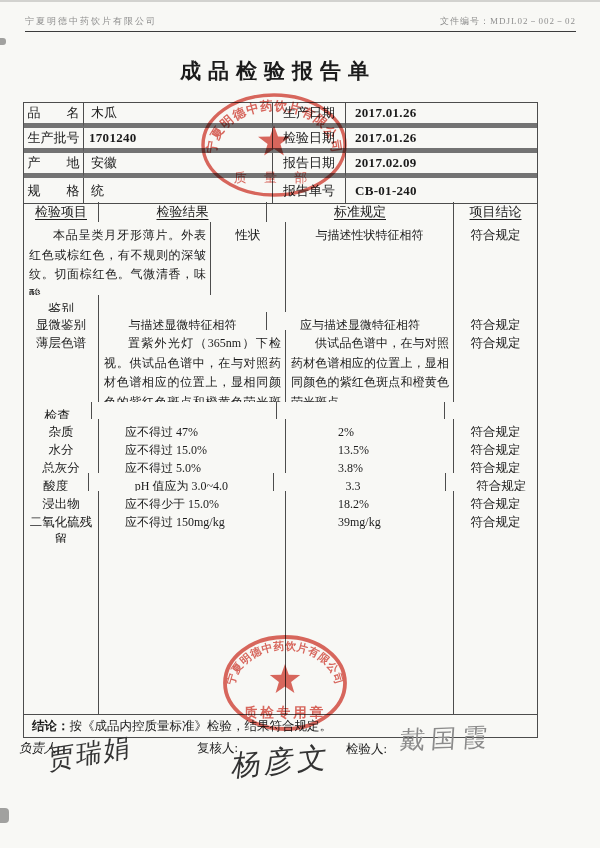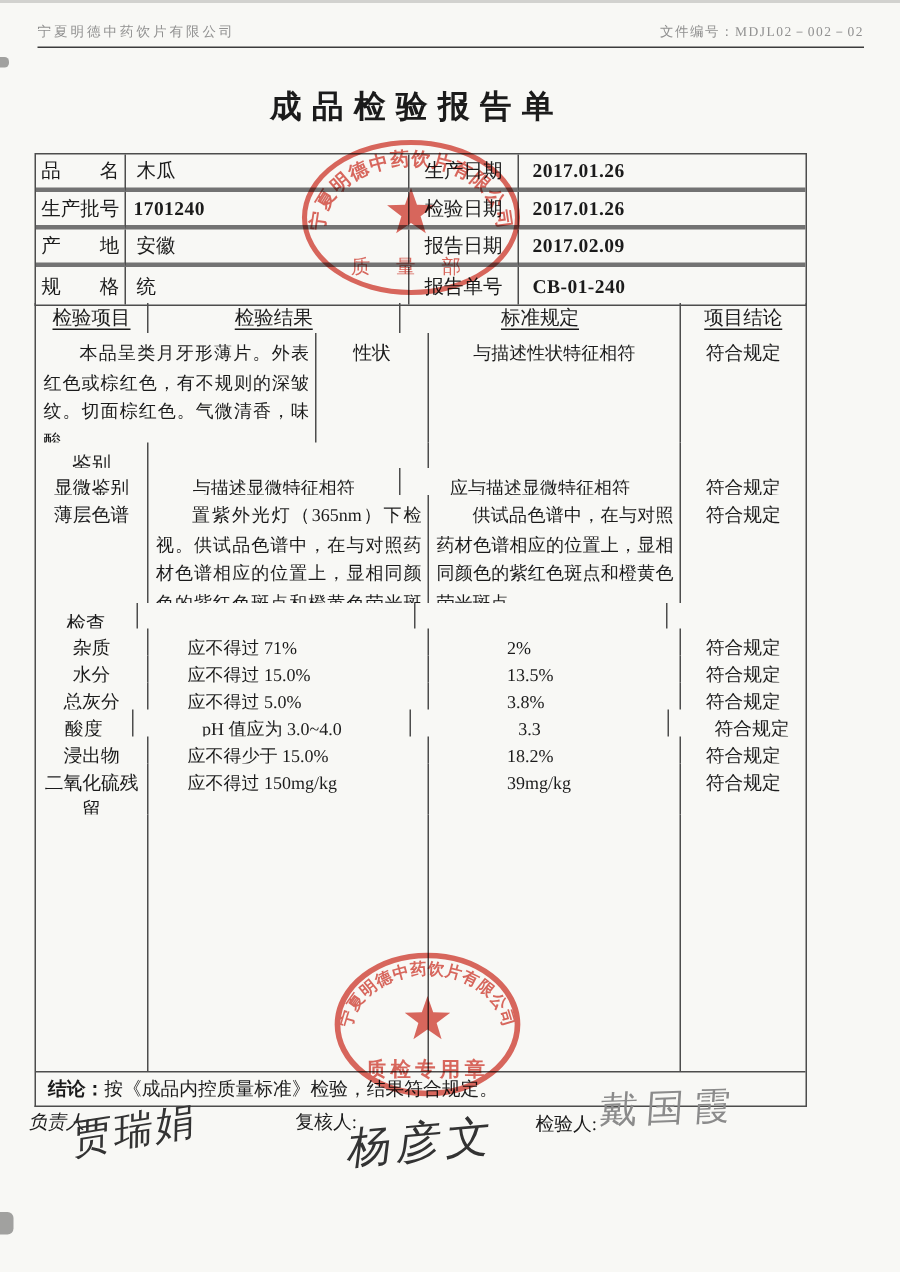--- a/index.html
+++ b/index.html
@@ -16,21 +16,21 @@
   .doc-header-right{position:absolute;right:24px;top:15px;font-size:9px;color:#909090;letter-spacing:1px;filter:blur(.4px);}
   .header-rule{position:absolute;left:25px;top:31px;width:551px;height:0;border-top:1.6px solid #3c3c3c;}
 
   .doc-title{position:absolute;left:0;top:57px;width:556px;text-align:center;
     font-size:21px;font-weight:bold;letter-spacing:7px;}
 
   
   .info-table{position:absolute;left:23px;top:102px;width:513px;height:100px;
     border:1px solid #4d4d4d;display:grid;
     grid-template-columns:60px 189px 73px 191px;grid-template-rows:25px 25px 25px 25px;}
-  .info-table .cell{border-right:1px solid #4d4d4d;border-bottom:3px solid #737373;
+  .info-table .cell{border-right:1px solid #4d4d4d;border-bottom:5px solid #737373;
     display:flex;align-items:center;font-size:13px;overflow:hidden;white-space:nowrap;}
   .info-table .cell:nth-child(4n){border-right:none;}
   .info-table .cell:nth-child(n+13){border-bottom:none;}
   .info-table .lab{justify-content:center;}
   .info-table .val{padding-left:7px;}
   .info-table .num{font-weight:bold;padding-left:9px;letter-spacing:.3px;}
 
   
   .insp-table{position:absolute;left:23px;top:202px;width:513px;height:535px;
     border-left:1px solid #4d4d4d;border-right:1px solid #4d4d4d;border-bottom:1px solid #4d4d4d;
@@ -147,21 +147,21 @@
           <div class="cell c1 item-cell section-label">
             <div>检查</div>
           </div>
           <div class="cell c2 std-cell"></div>
           <div class="cell c3 result-cell"></div>
           <div class="cell c4 concl-cell"></div>
         </div><div class="irow" style="height: 18px;">
           <div class="cell c1 item-cell">
             <div>杂质</div>
           </div>
-          <div class="cell c2 std-cell indent-std">应不得过 71%</div>
+          <div class="cell c2 std-cell indent-std">应不得过 47%</div>
           <div class="cell c3 result-cell indent-res">2%</div>
           <div class="cell c4 concl-cell">符合规定</div>
         </div><div class="irow" style="height: 18px;">
           <div class="cell c1 item-cell">
             <div>水分</div>
           </div>
           <div class="cell c2 std-cell indent-std">应不得过 15.0%</div>
           <div class="cell c3 result-cell indent-res">13.5%</div>
           <div class="cell c4 concl-cell">符合规定</div>
         </div><div class="irow" style="height: 18px;">
@@ -204,21 +204,21 @@
     <div class="conclusion-row">
       <b>结论：</b>
       <span>按《成品内控质量标准》检验，结果符合规定。</span>
     </div>
   </div>
 
   <div class="sig-label" style="left:19px;top:740px;font-style:italic;">负责人:</div>
   <div class="signature sig-1">贾瑞娟</div>
   <div class="sig-label" style="left:197px;top:740px;">复核人:</div>
   <div class="signature sig-2">杨彦文</div>
-  <div class="sig-label" style="left:357px;top:741px;">检验人:</div>
+  <div class="sig-label" style="left:346px;top:741px;">检验人:</div>
   <div class="signature sig-3">戴国霞</div>
 
   <svg class="stamp stamp-top" width="150" height="106" viewBox="0 0 150 106">
     <ellipse cx="75" cy="53" rx="71" ry="50" fill="none" stroke="#d9544a" stroke-width="3.4"></ellipse>
     <path id="arcTop" d="M 17,60 A 58,42 0 0 1 133,60" fill="none"></path>
     <text font-size="12.5" fill="#d9544a" font-weight="bold" letter-spacing="1">
       <textPath href="#arcTop" startOffset="50%" text-anchor="middle">宁夏明德中药饮片有限公司</textPath>
     </text>
     <polygon fill="#d9544a" transform="translate(75,50) scale(1.05)" points="0,-16 3.8,-5.2 15.2,-4.9 6.1,2 9.4,12.9 0,6.4 -9.4,12.9 -6.1,2 -15.2,-4.9 -3.8,-5.2"></polygon>
     <text x="75" y="90" font-size="13" fill="#d9544a" text-anchor="middle" letter-spacing="7">质 量 部</text>

